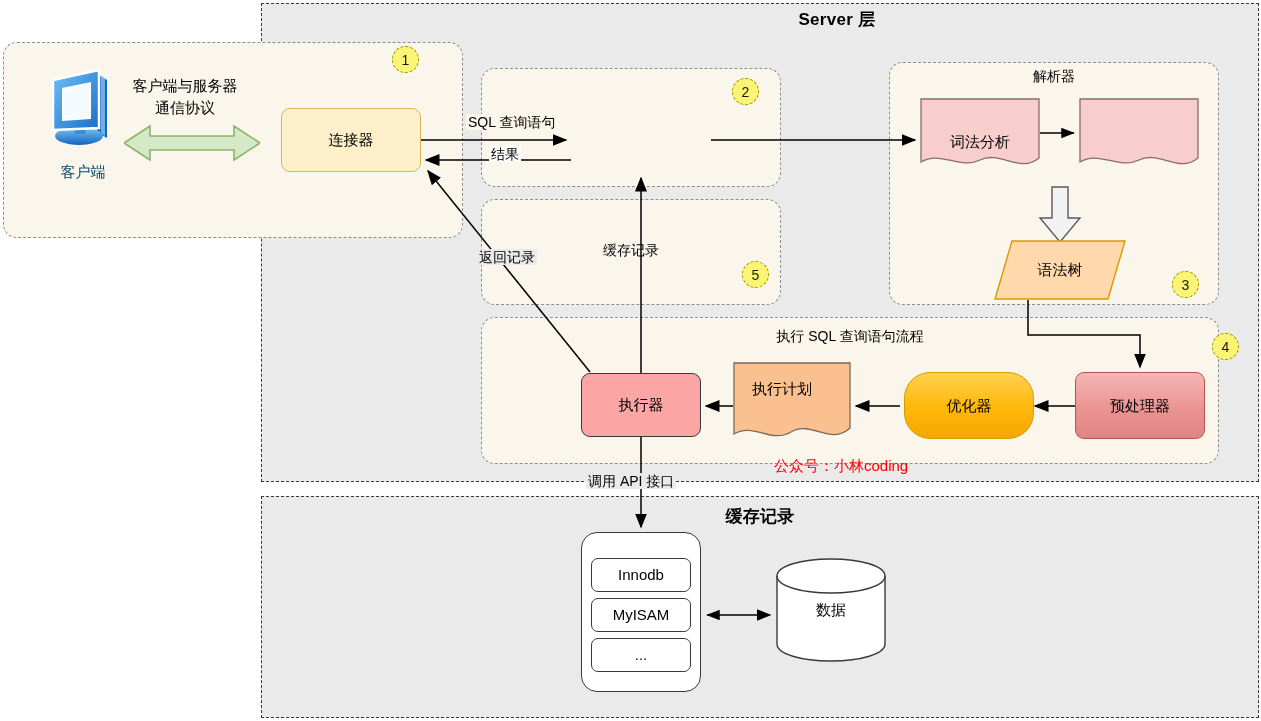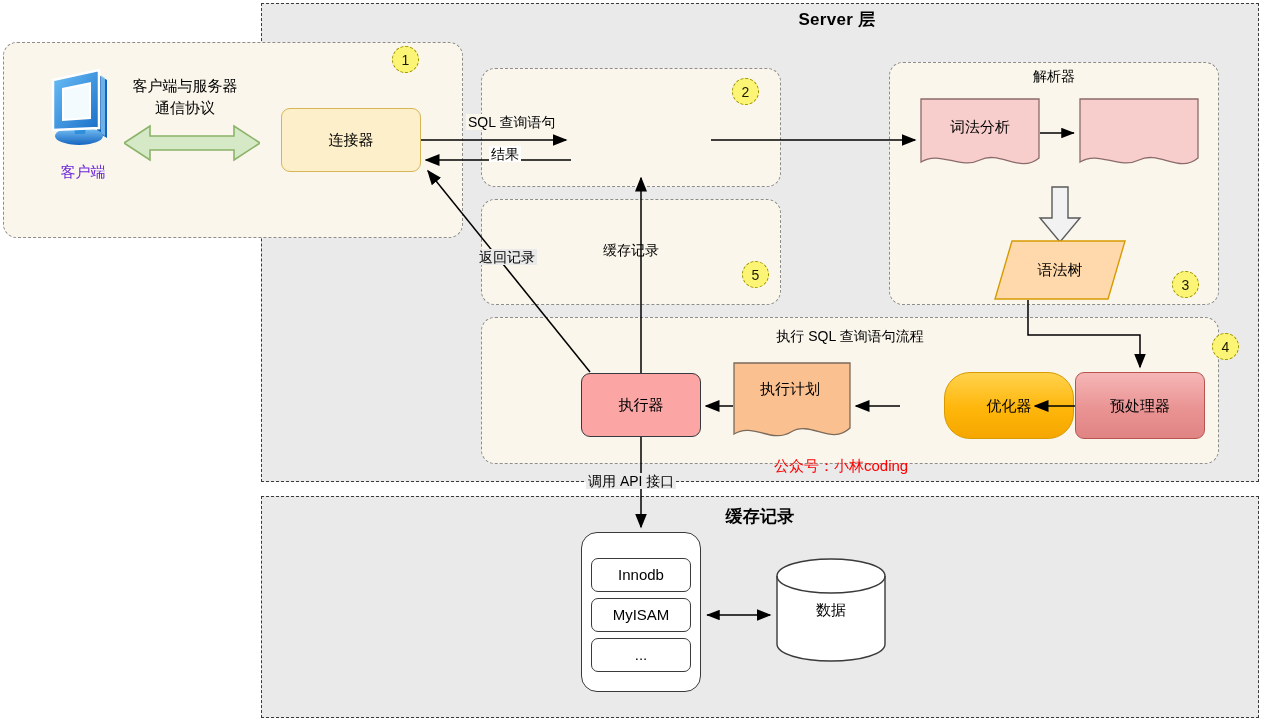--- a/index.html
+++ b/index.html
@@ -112,21 +112,21 @@
 
   .watermark{
     position:absolute;
     font-size:15px;
     color:#ff0000;
     white-space:nowrap;
   }
 
   .client-caption{
     position:absolute;
-    font-size:15px;color:#6d28d9;text-align:center;white-space:nowrap;
+    font-size:15px;color:#0c4a6e;text-align:center;white-space:nowrap;
   }
   .proto-label{
     position:absolute;
     font-size:15px;color:#000;text-align:center;line-height:1.3;
     white-space:nowrap;
   }
 
   svg{display:block;}
 </style>
 </head>
@@ -195,21 +195,21 @@
 
   <div class="group" style="left:889px;top:62px;width:330px;height:243px;"></div>
   <div class="group-label ontint" style="left:889px;top:68px;width:330px;">解析器</div>
   <div class="badge" style="left:1172px;top:271px;">3</div>
 
   <div class="svgshape" style="left:920px;top:98px;">
     <svg width="120" height="76" viewBox="0 0 120 76">
       <path d="M1,1 H119 V60 C100,76 80,52 60,62 C40,72 20,52 1,64 Z" fill="#f8cecc" stroke="#8a6a6a" stroke-width="1.3"></path>
     </svg>
   </div>
-  <div class="shape-label" style="left:920px;top:110px;width:120px;height:34px;text-align:right;">词法分析</div>
+  <div class="shape-label" style="left:920px;top:125px;width:120px;height:34px;text-align:right;">词法分析</div>
 
   <div class="svgshape" style="left:1079px;top:98px;">
     <svg width="120" height="76" viewBox="0 0 120 76">
       <path d="M1,1 H119 V60 C100,76 80,52 60,62 C40,72 20,52 1,64 Z" fill="#f8cecc" stroke="#8a6a6a" stroke-width="1.3"></path>
     </svg>
   </div>
 
   <div class="svgshape" style="left:1038px;top:186px;">
     <svg width="44" height="58" viewBox="0 0 44 58">
       <polygon points="14,1 30,1 30,32 42,32 22,56 2,32 14,32" fill="#f2f2f2" stroke="#5a5a5a" stroke-width="1.4"></polygon>
@@ -227,23 +227,23 @@
   <div class="group-label ontint" style="left:481px;top:328px;width:738px;">执行 SQL 查询语句流程</div>
   <div class="badge" style="left:1212px;top:333px;">4</div>
 
   <div class="node n-exec" style="left:581px;top:373px;width:120px;height:64px;">执行器</div>
 
   <div class="svgshape" style="left:733px;top:362px;">
     <svg width="118" height="86" viewBox="0 0 118 86">
       <path d="M1,1 H117 V66 C98,84 78,58 58,70 C38,82 20,60 1,72 Z" fill="#fac090" stroke="#7a6a5a" stroke-width="1.3"></path>
     </svg>
   </div>
-  <div class="shape-label" style="left:733px;top:372px;width:98px;height:34px;margin-left:8px;">执行计划</div>
-
-  <div class="node n-opt" style="left:944px;top:372px;width:130px;height:67px;border-radius:26px;">优化器</div>
+  <div class="shape-label" style="left:733px;top:372px;width:98px;height:34px;">执行计划</div>
+
+  <div class="node n-opt" style="left:904px;top:372px;width:130px;height:67px;border-radius:26px;">优化器</div>
 
   <div class="node n-pre" style="left:1075px;top:372px;width:130px;height:67px;">预处理器</div>
 
   <div class="engine-wrap" style="left:581px;top:532px;width:120px;height:160px;"></div>
   <div class="node n-white" style="left:591px;top:558px;width:100px;height:34px;">Innodb</div>
   <div class="node n-white" style="left:591px;top:598px;width:100px;height:34px;">MyISAM</div>
   <div class="node n-white" style="left:591px;top:638px;width:100px;height:34px;">...</div>
 
   <div class="svgshape" style="left:776px;top:558px;">
     <svg width="110" height="104" viewBox="0 0 110 104">

